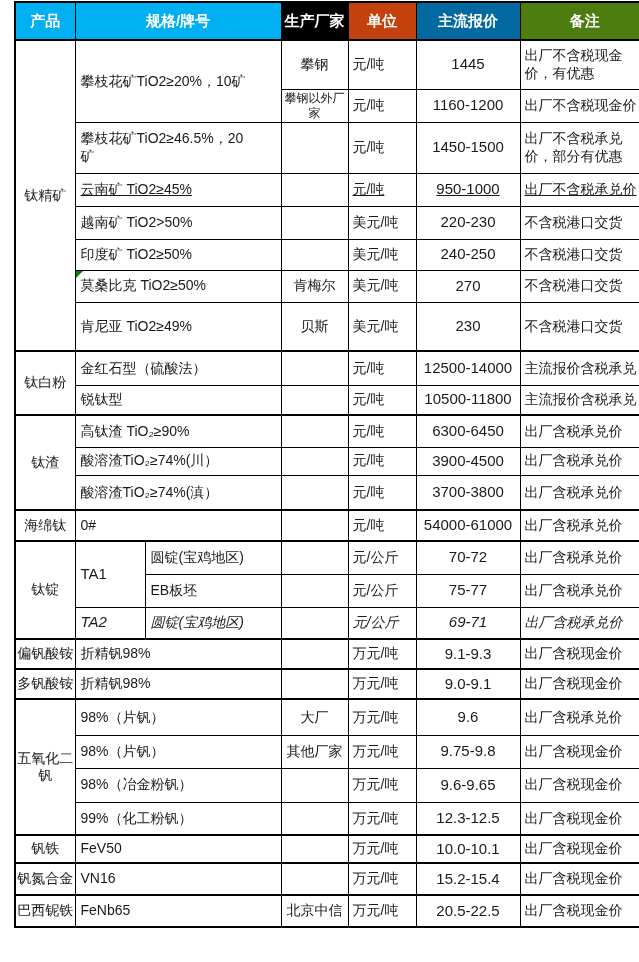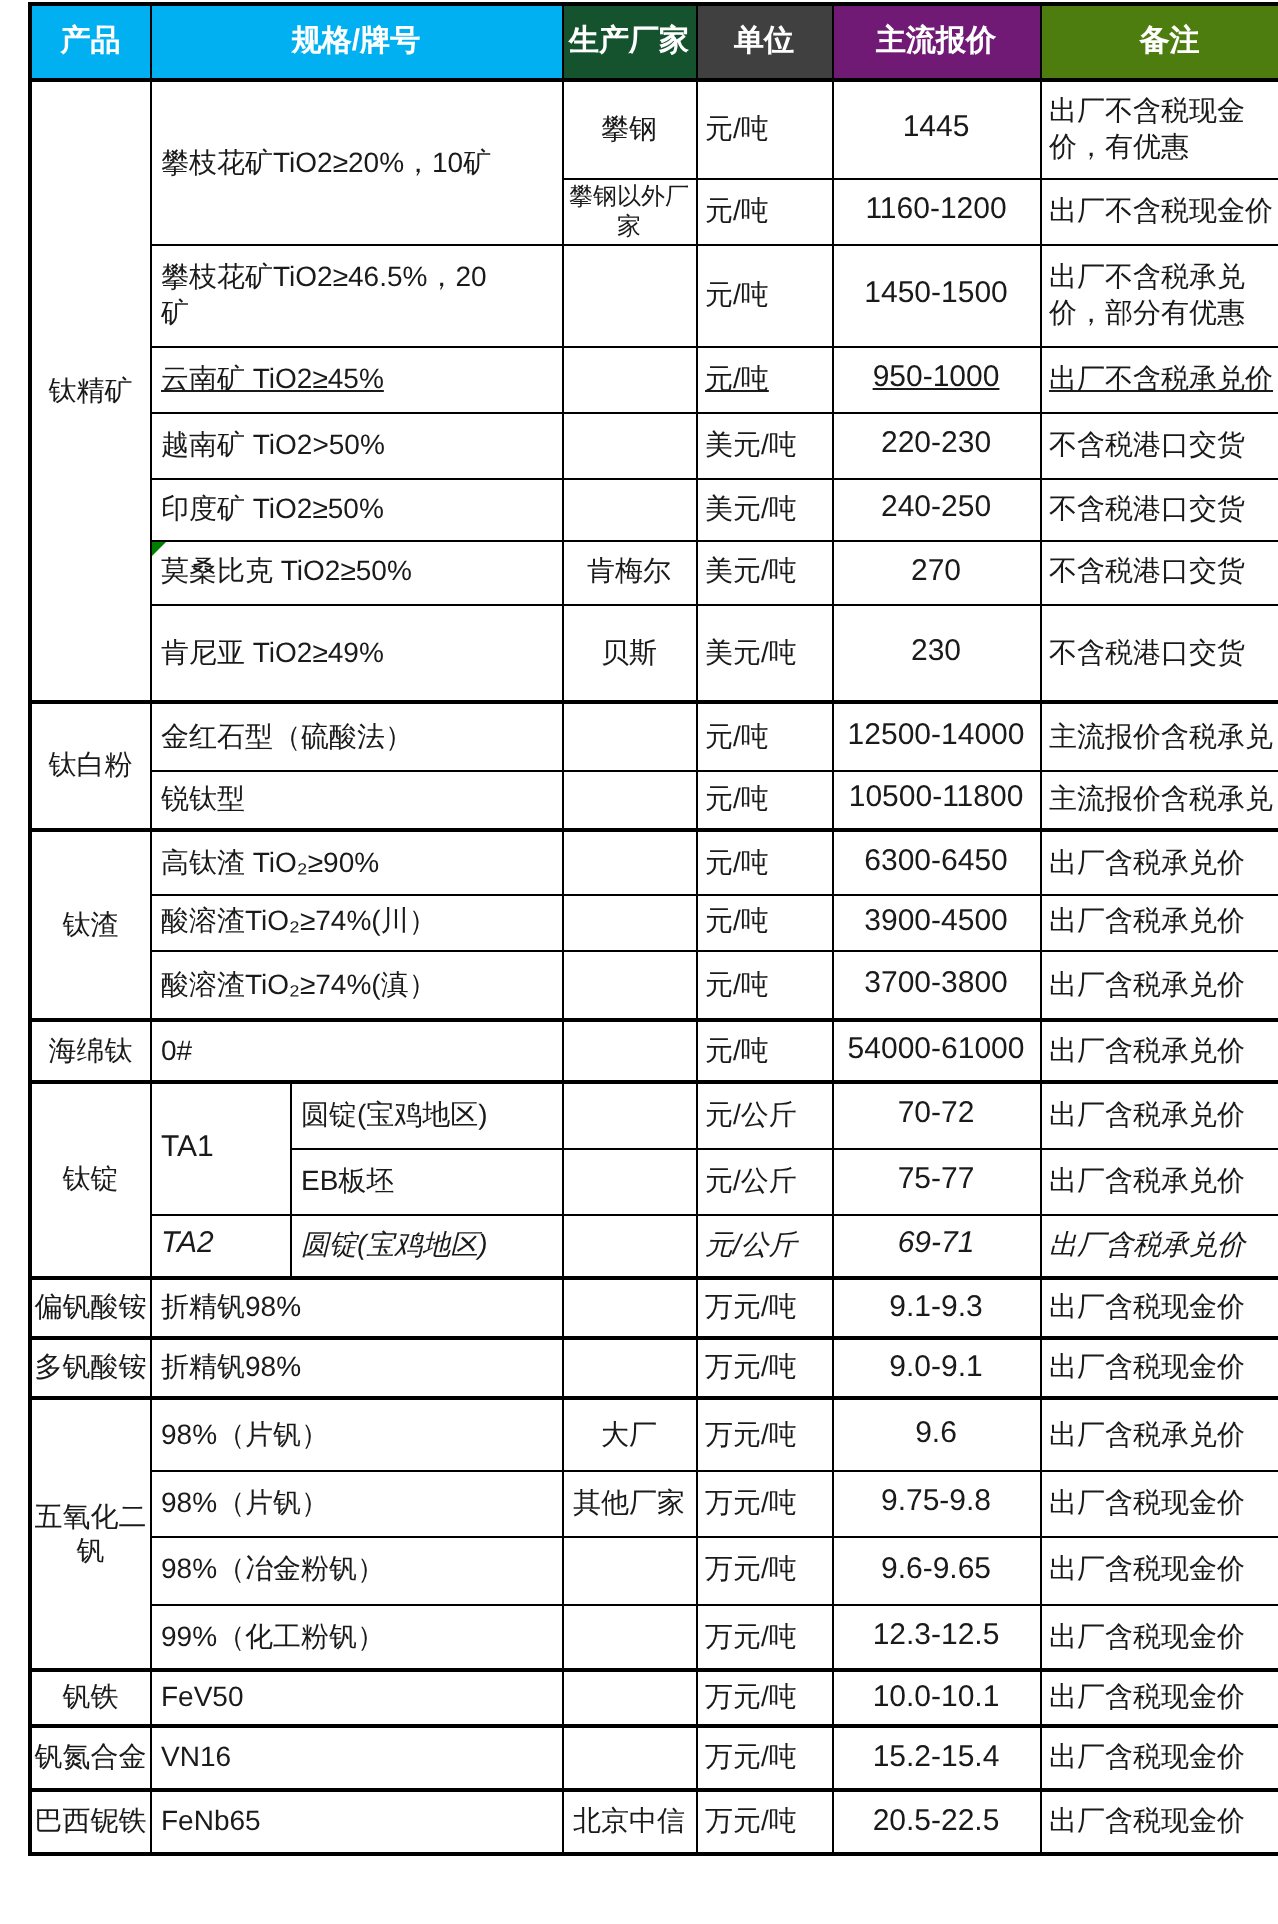--- a/index.html
+++ b/index.html
@@ -74,23 +74,23 @@
       <col style="width:136px">
       <col style="width:67px">
       <col style="width:68px">
       <col style="width:104px">
       <col style="width:130px">
     </colgroup>
     <thead>
       <tr>
         <th style="background: rgb(0, 176, 240); color: rgb(255, 255, 255);">产品</th>
         <th colspan="2" style="background: rgb(0, 176, 240); color: rgb(255, 255, 255);">规格/牌号</th>
-        <th style="background: #14532d; color: rgb(255, 255, 255);">生产厂家</th>
-        <th style="background: #404040; color: rgb(255, 255, 255);">单位</th>
-        <th style="background: #701a75; color: rgb(255, 255, 255);">主流报价</th>
+        <th style="background: #000000; color: rgb(255, 255, 255);">生产厂家</th>
+        <th style="background: #c2410c; color: rgb(255, 255, 255);">单位</th>
+        <th style="background: #0369a1; color: rgb(255, 255, 255);">主流报价</th>
         <th style="background: #4d7c0f; color: rgb(255, 255, 255);">备注</th>
       </tr>
     </thead>
     <tbody>
         <tr style="height: 49px;">
           <td rowspan="8" class="c-product"><span>钛精矿</span></td>
           <td rowspan="2" colspan="2" class="c-spec"><span>攀枝花矿TiO2≥20%，10矿</span></td>
           <td class="c-maker"><span>攀钢</span></td>
           <td class="c-unit"><span>元/吨</span></td>
           <td class="c-price"><span>1445</span></td>

